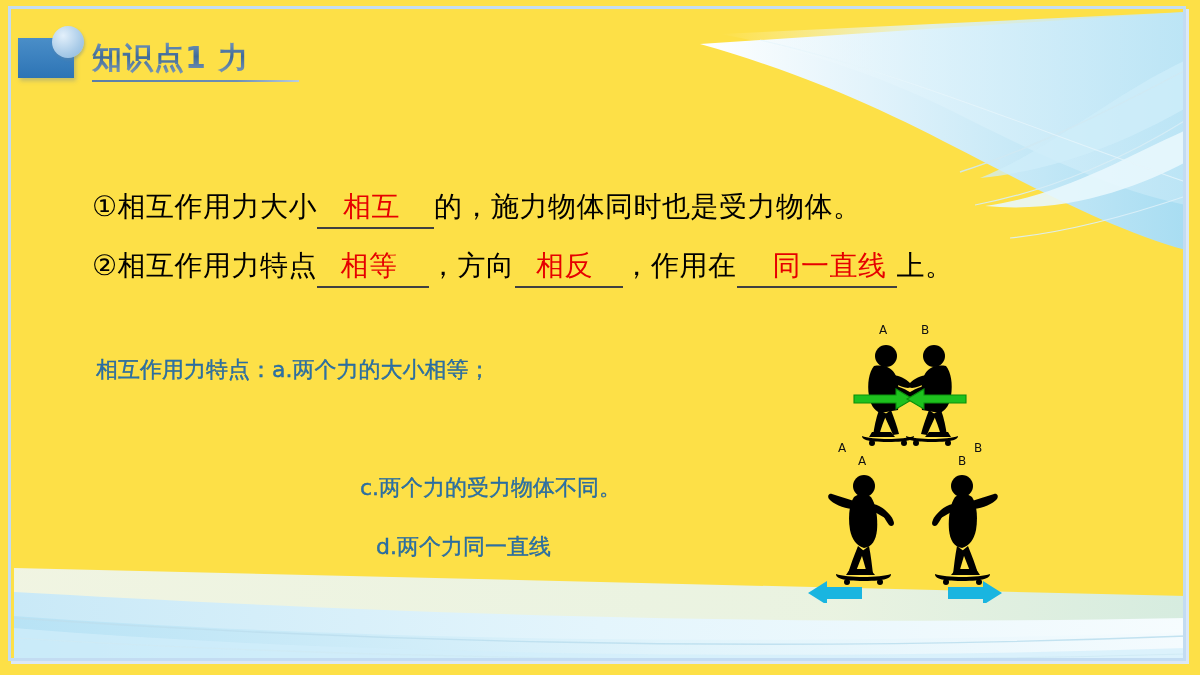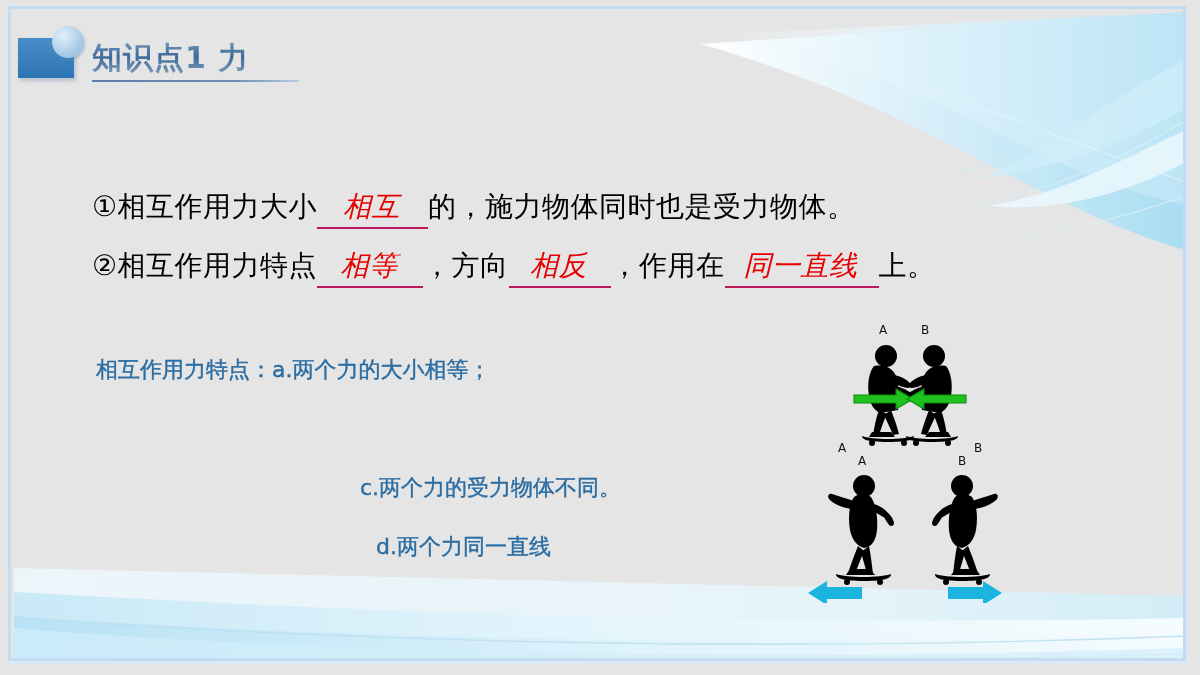--- a/index.html
+++ b/index.html
@@ -11,21 +11,21 @@
     width: 1200px;
     height: 675px;
     overflow: hidden;
     font-family: "DejaVu Sans", "Liberation Sans", sans-serif;
   }
 
   #slide {
     position: relative;
     width: 1200px;
     height: 675px;
-    background: #e5e5e5;
+    background: #fde047;
     overflow: hidden;
   }
 
   
   .frame-border {
     position: absolute;
     left: 8px;
     top: 6px;
     width: 1178px;
     height: 655px;
@@ -130,29 +130,28 @@
     letter-spacing: 0.5px;
   }
   #fill-line-1 { top: 188px; }
   #fill-line-2 { top: 247px; }
 
   .blank {
     display: inline-block;
     position: relative;
     text-align: center;
     color: #e60000;
-    border-bottom: 2px solid #be185d;
-    padding: 0 4px 1px 2px;
+    border-bottom: 2px solid #404040;
+    padding: 0 10px 1px 2px;
     vertical-align: baseline;
-    font-style: italic;
   }
   .blank.w2 { min-width: 105px; }
   .blank.w2b { min-width: 100px; }
   .blank.w2c { min-width: 96px; }
-  .blank.w4 { min-width: 148px; }
+  .blank.w4 { min-width: 148px; text-align: right; }
 
   
   .feat {
     position: absolute;
     font-size: 22px;
     color: #2a72ab;
     -webkit-text-stroke: 0.35px #1d5c90;
     white-space: nowrap;
     z-index: 10;
   }

